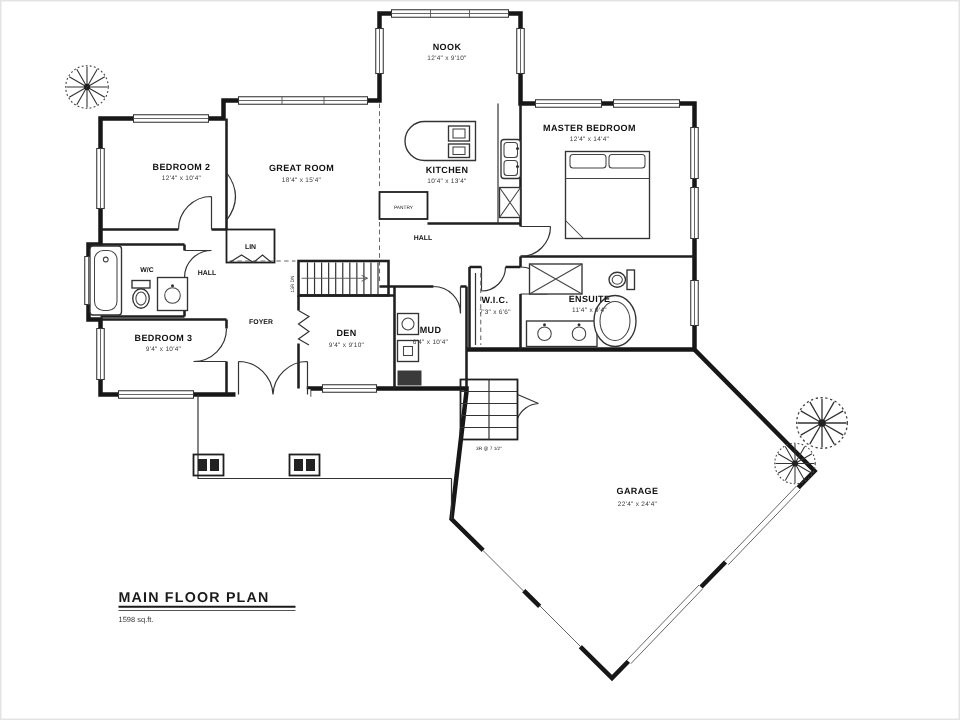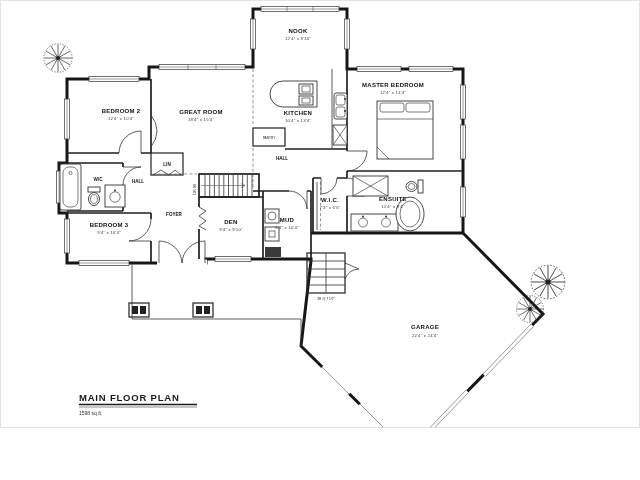--- a/index.html
+++ b/index.html
@@ -1,16 +1,16 @@
 <!DOCTYPE html>
 <html><head>
 <meta charset="utf-8">
 <style>
   html,body{margin:0;padding:0;background:#ffffff;}
-  .page{position:relative;width:640px;height:428px;background:#ffffff;overflow:hidden;
+  .page{position:relative;width:640px;height:480px;background:#ffffff;overflow:hidden;
         border:1px solid #e3e3e3;box-sizing:border-box;
         font-family:"Liberation Sans", sans-serif;}
   svg{position:absolute;left:0;top:0;}
   .wx{stroke:#171717;stroke-width:3;fill:none;stroke-linejoin:miter;}
   .wi{stroke:#1f1f1f;stroke-width:1.7;fill:none;}
   .w2{stroke:#1f1f1f;stroke-width:1.2;fill:none;}
   .thin{stroke:#333;stroke-width:.8;fill:none;}
   .hair{stroke:#555;stroke-width:.6;fill:none;}
   .dash{stroke:#666;stroke-width:.7;fill:none;stroke-dasharray:3 2.2;}
   .fix{stroke:#333;stroke-width:.9;fill:#ffffff;}

